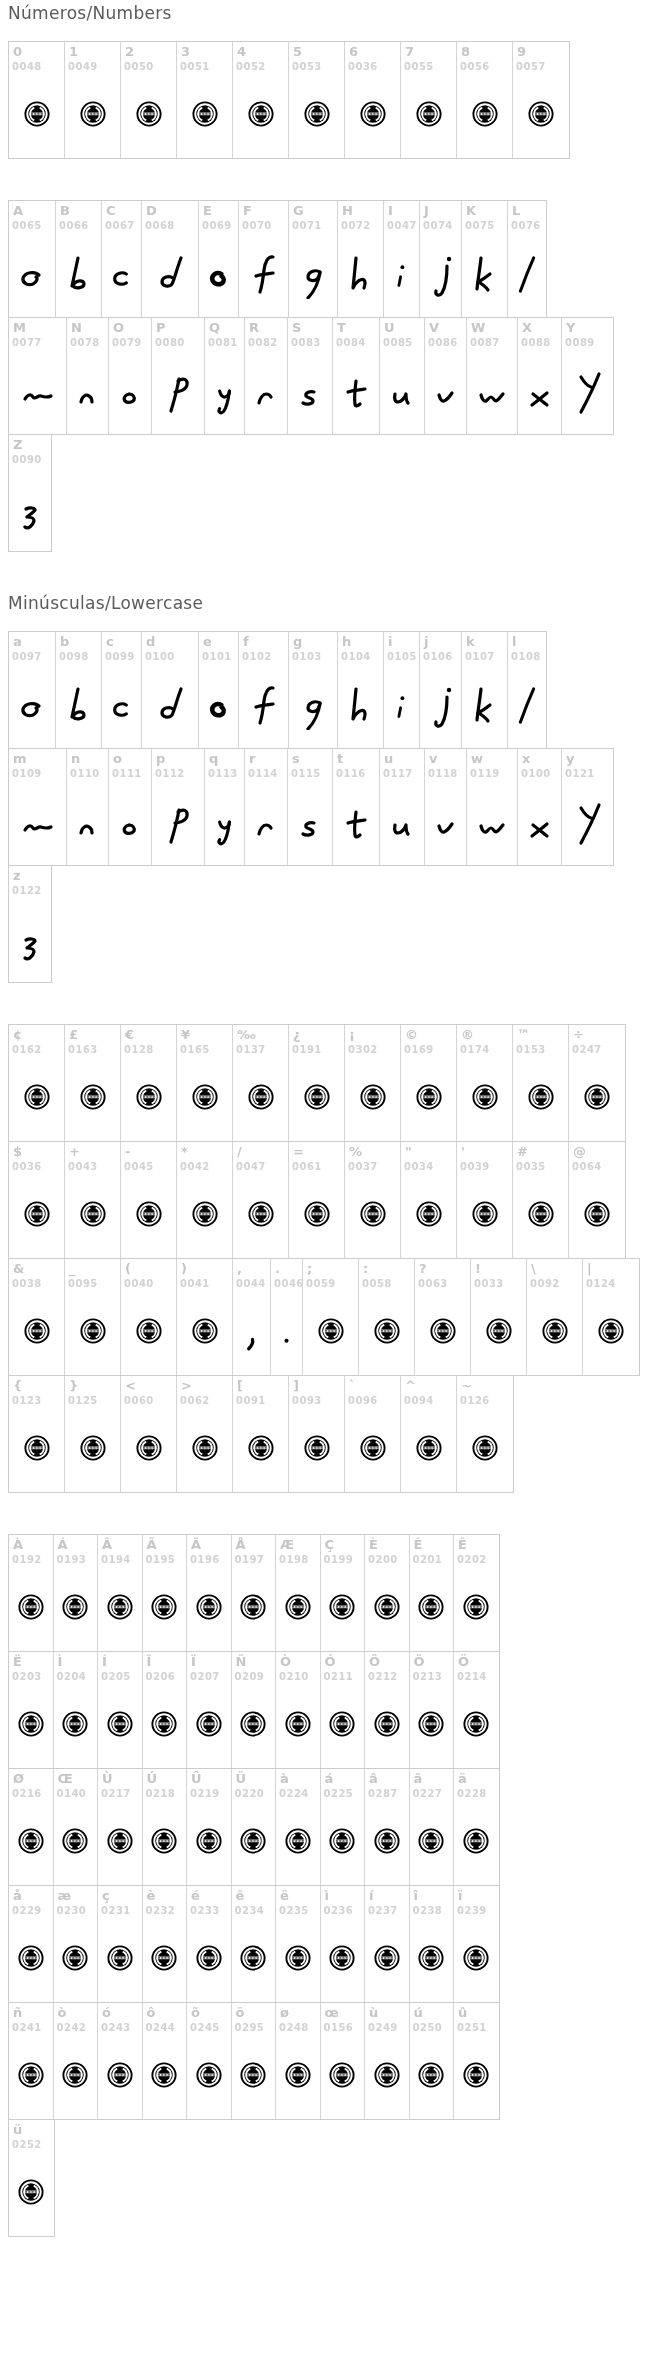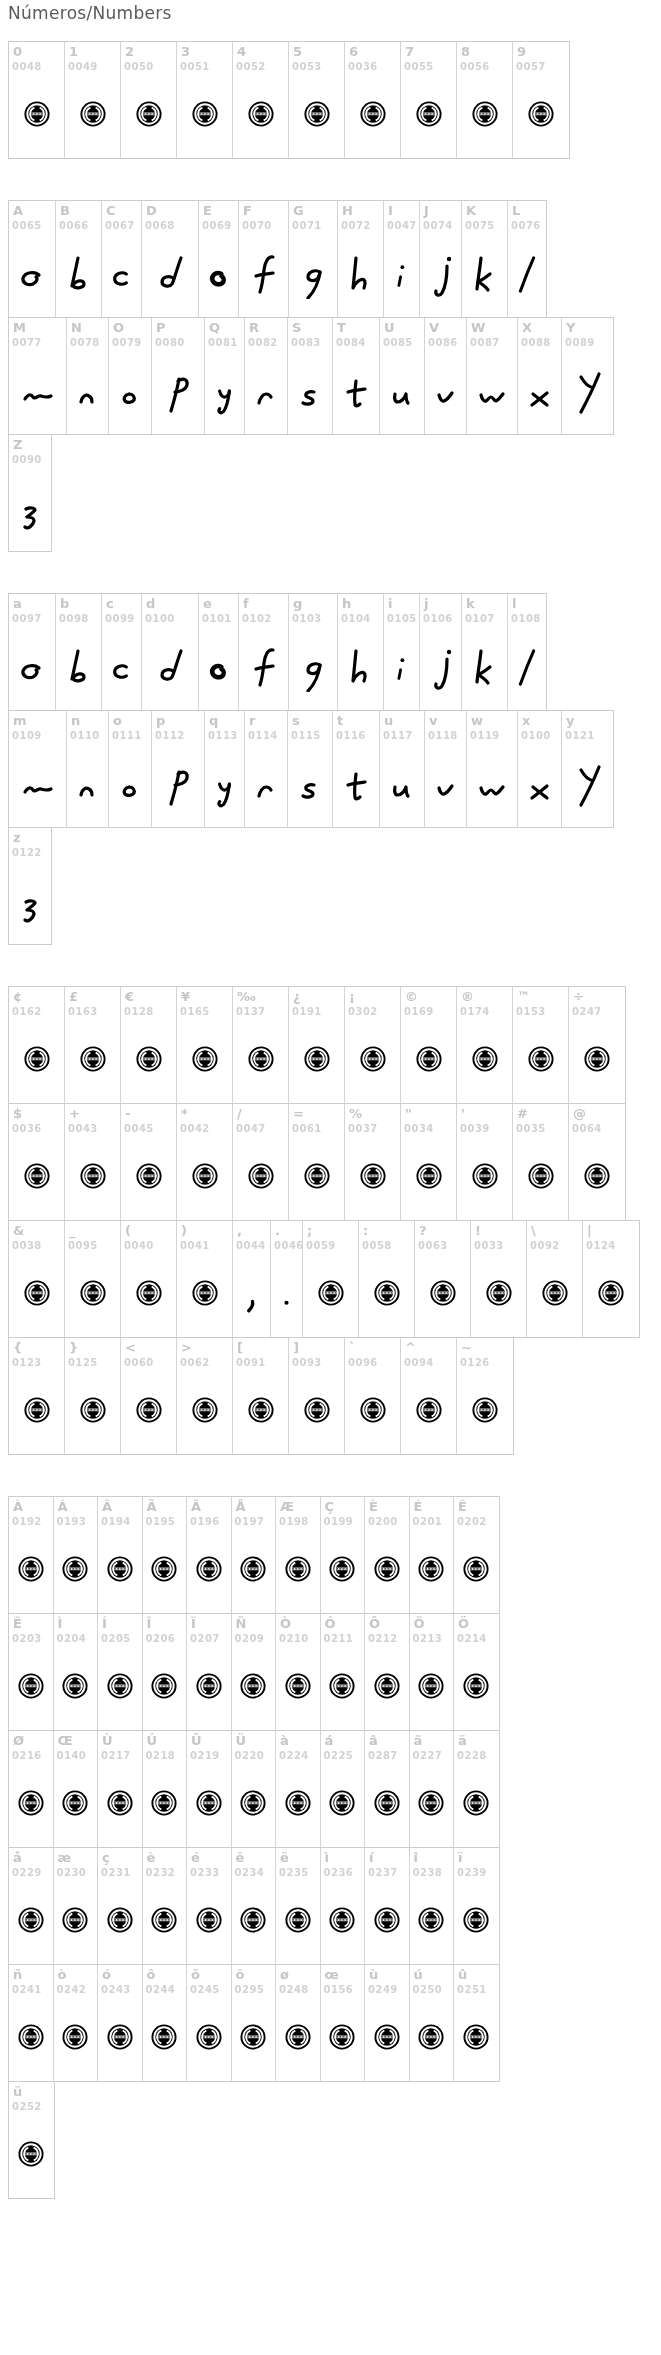--- a/index.html
+++ b/index.html
@@ -464,20 +464,21 @@
           <div class="code">0090</div>
           <div class="glyphbox">
             <svg class="g-letter" viewBox="0 0 40 48" width="40" height="48" aria-hidden="true">
               <path d="M16 24C20 22 25 23 25 25C23 28 19 30 17 32C20 32 24 33 24 36C23 40 18 45 15 42" fill="none" stroke="#000" stroke-width="3.2" stroke-linecap="round" stroke-linejoin="round"></path>
             </svg>
           </div>
         </div>
       </div>
     </div>
     <div class="section">
+      <h2 class="sec-title">Minúsculas/Lowercase</h2>
       <div class="row">
         <div class="cell" style="width: 47px;">
           <div class="ref">a</div>
           <div class="code">0097</div>
           <div class="glyphbox">
             <svg class="g-letter" viewBox="0 0 40 48" width="40" height="48" aria-hidden="true">
               <path d="M27 24C23 20 13 21 11 27C10 32 16 35 21 33C25 31 26 27 24 26" fill="none" stroke="#000" stroke-width="3.2" stroke-linecap="round" stroke-linejoin="round"></path>
             </svg>
           </div>
         </div>

